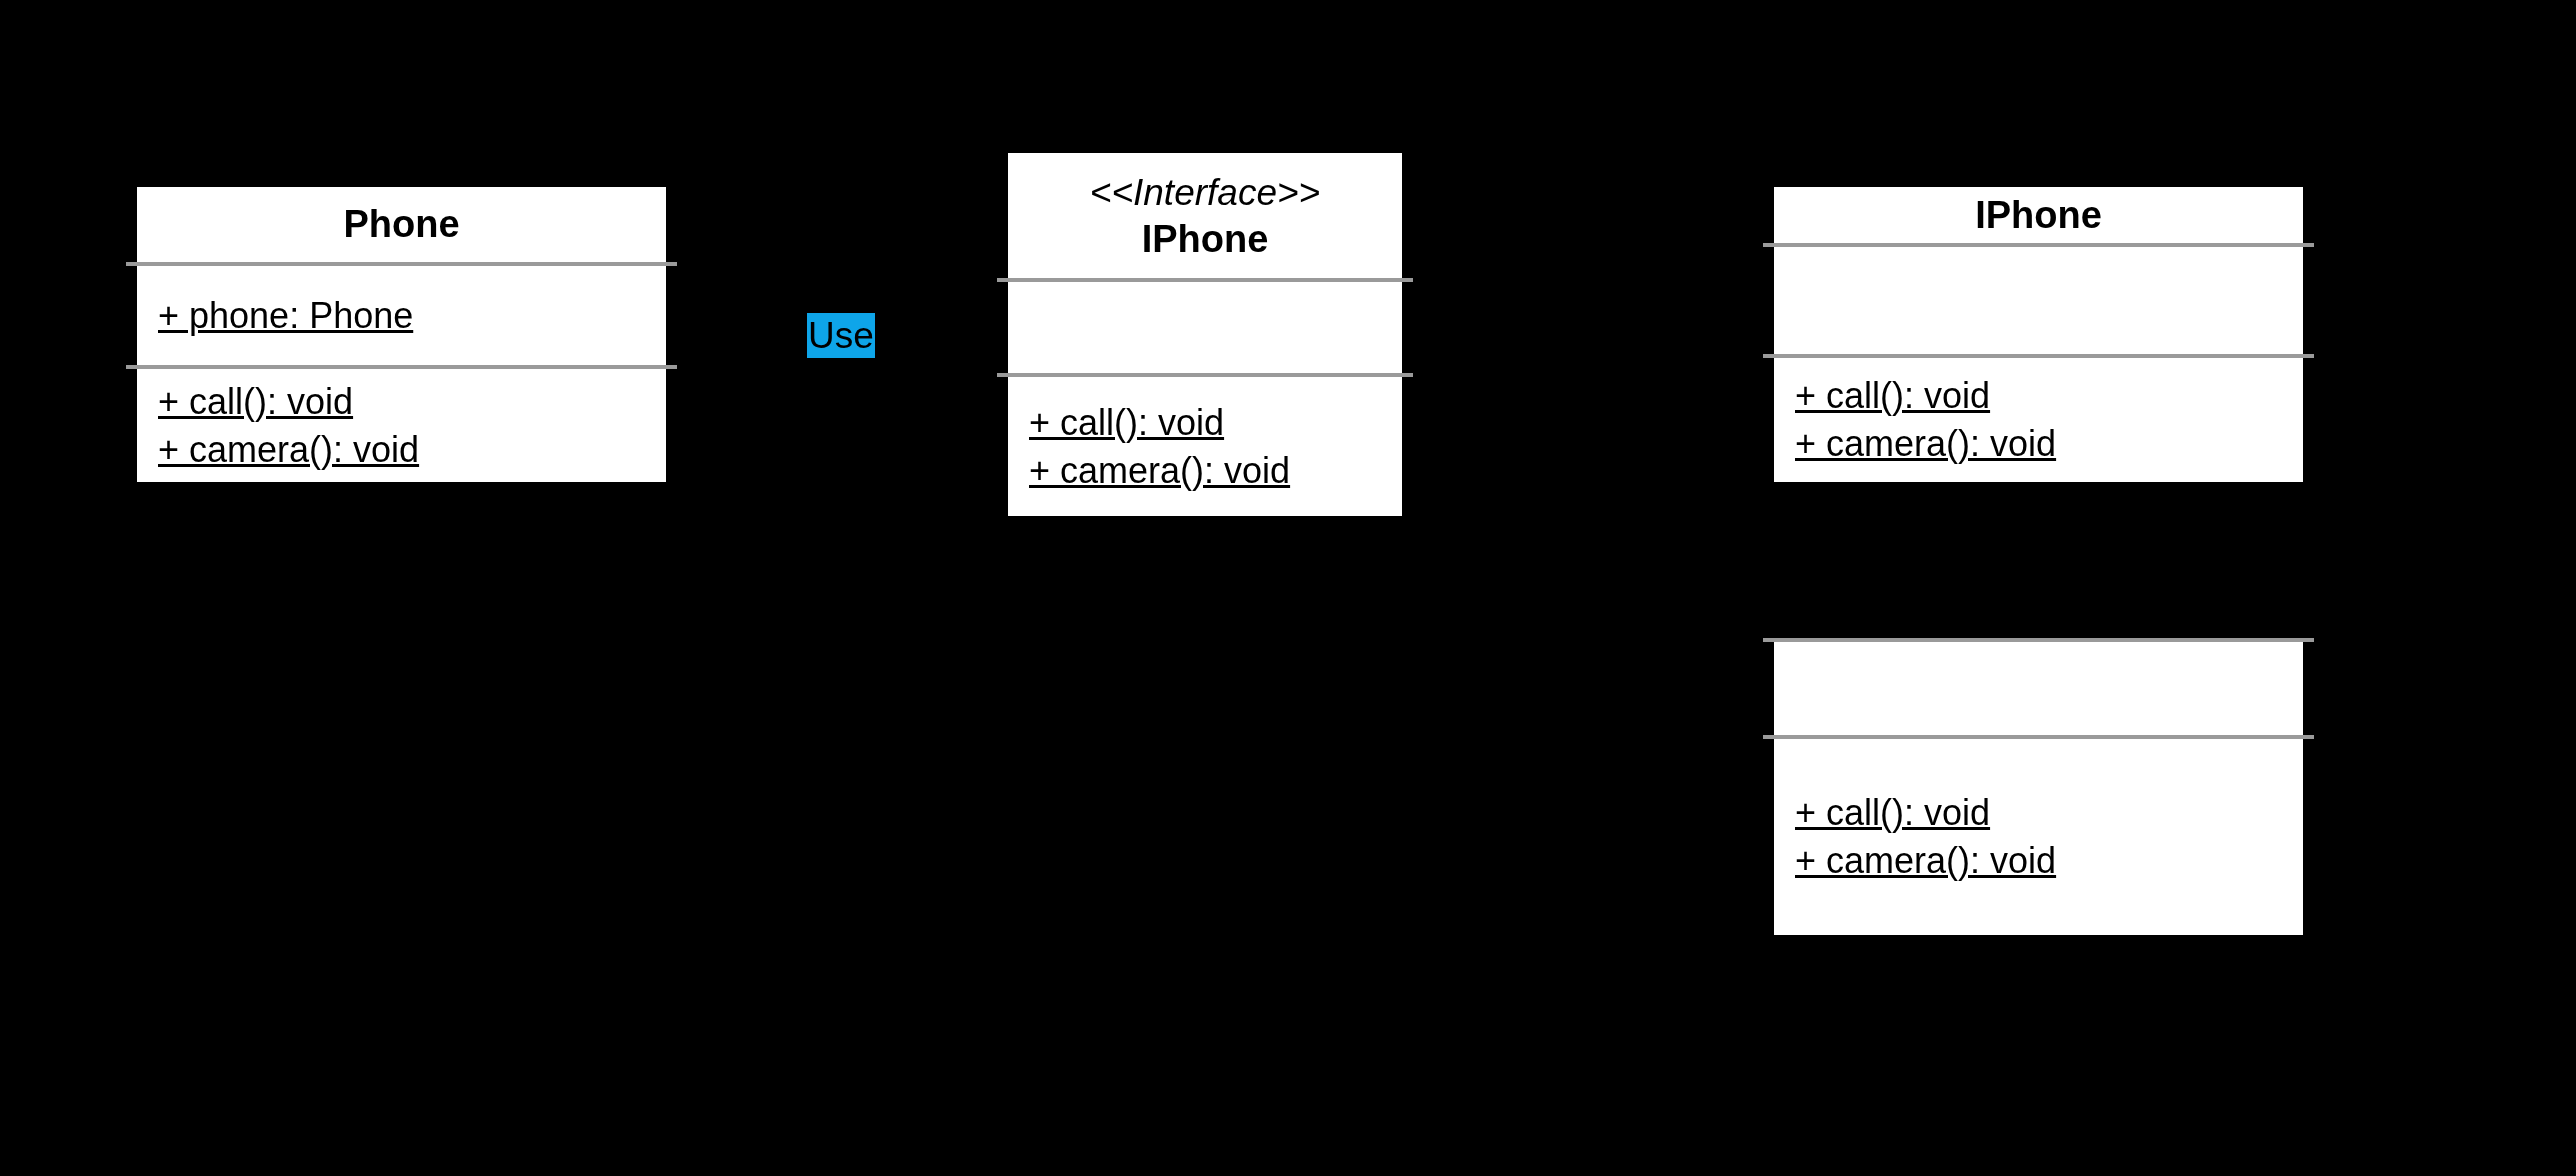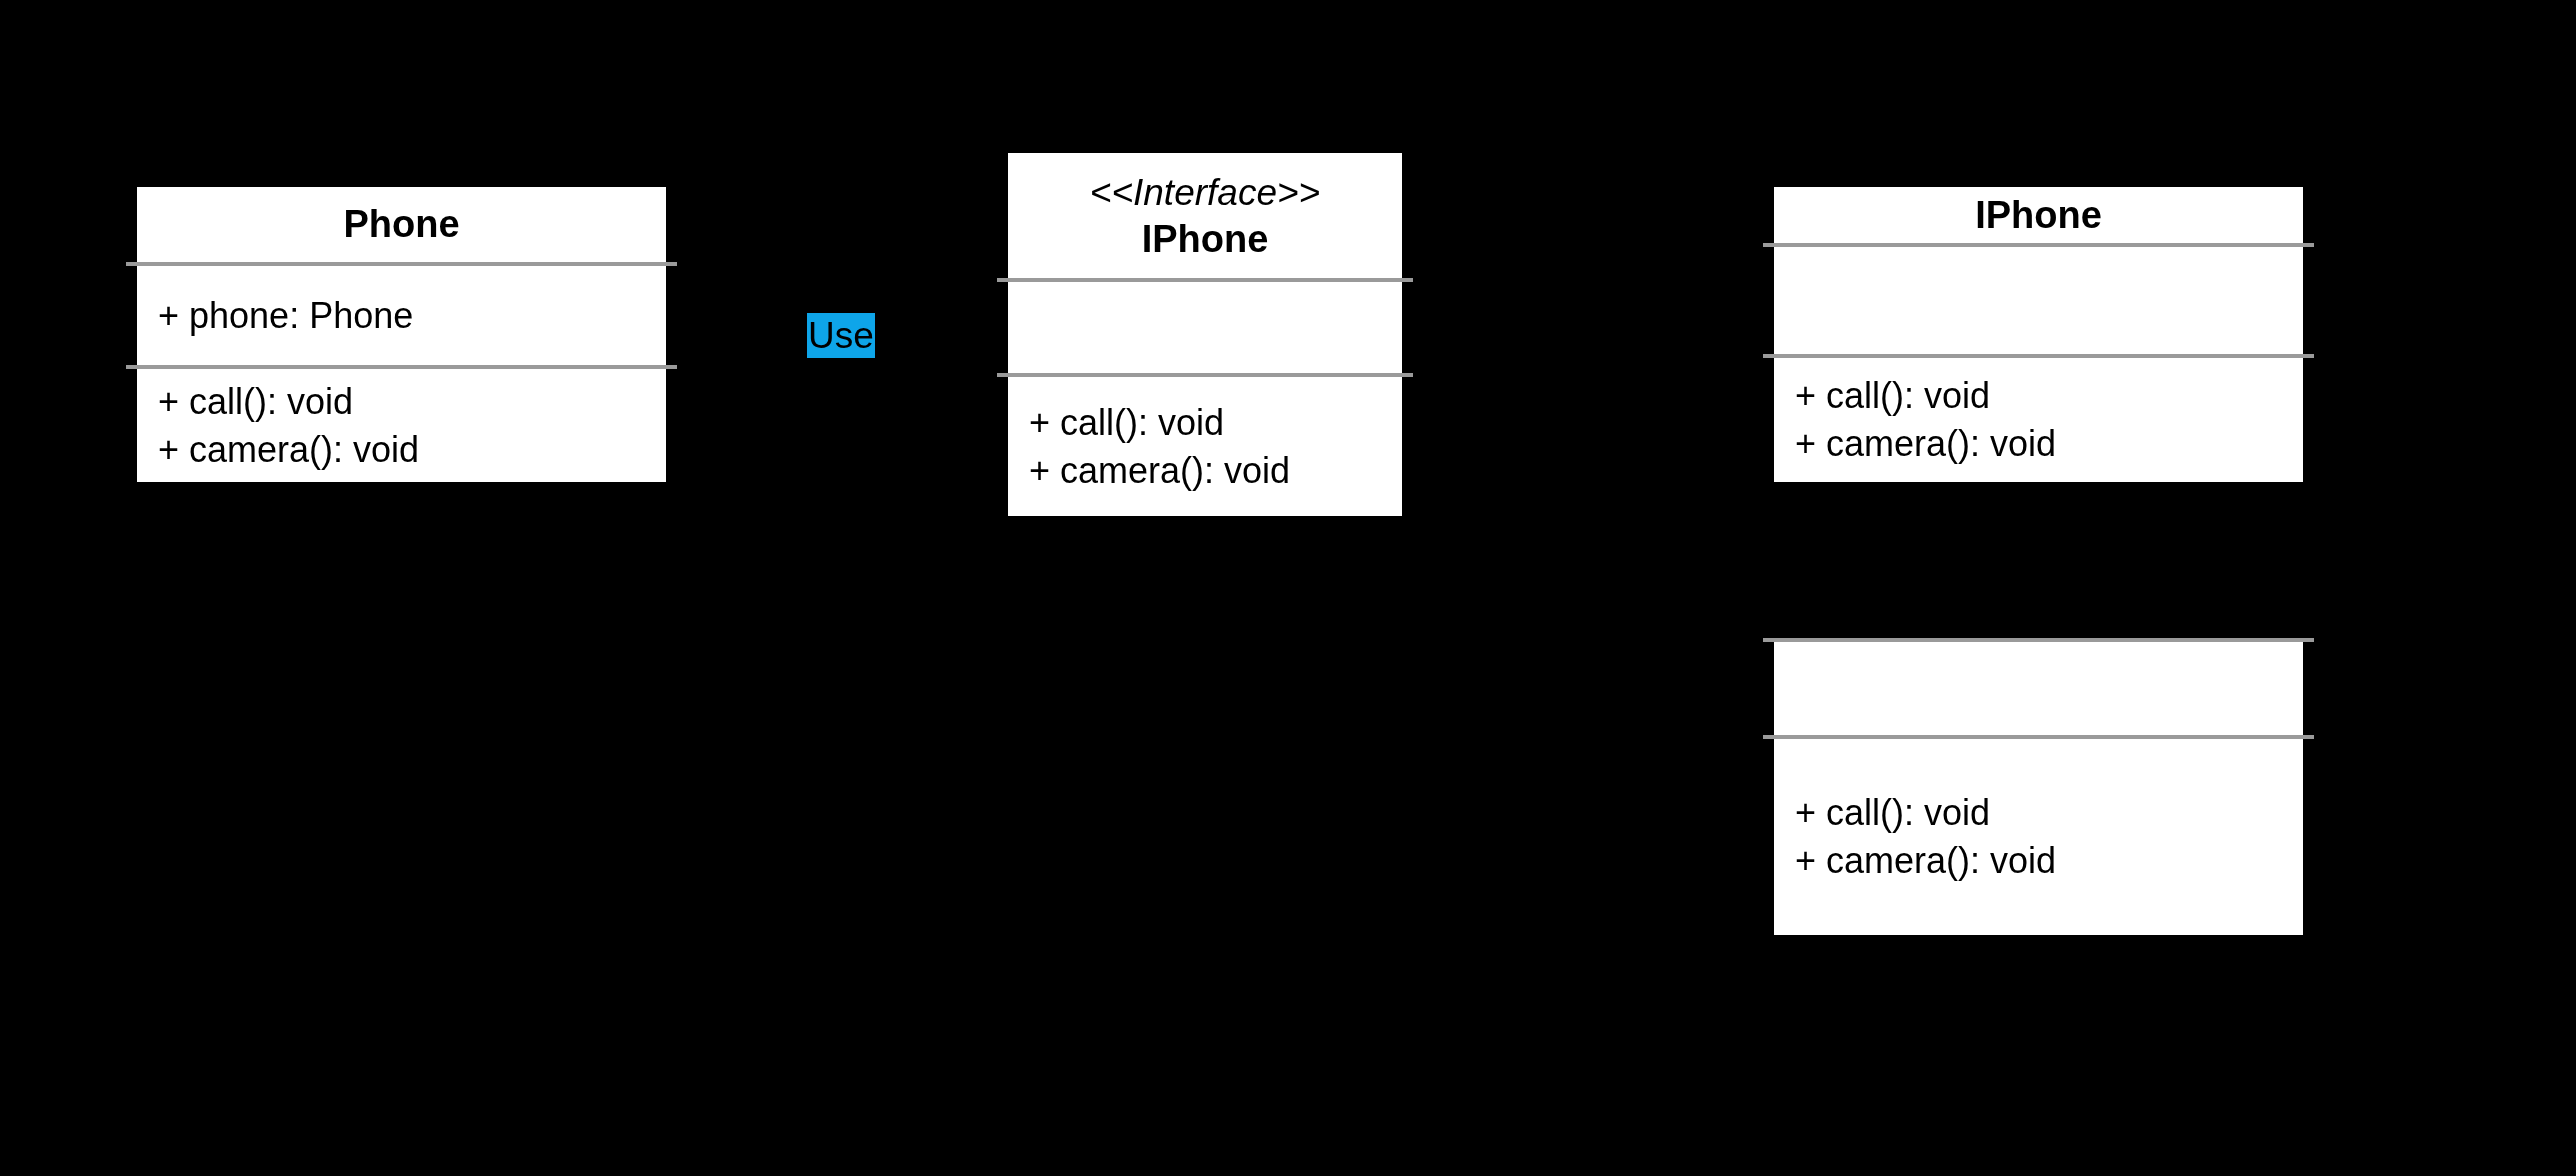--- a/index.html
+++ b/index.html
@@ -49,20 +49,21 @@
     background: #9a9a9a;
     margin: 0 -11px; 
   }
   .attrs-comp, .methods-comp {
     flex: none;
     display: flex;
     flex-direction: column;
     justify-content: center;
     padding-left: 21px;
     box-sizing: border-box;
+    text-decoration: underline;
   }
   .methods-comp { flex: 1; }
   .member {
     font-size: 36px;
     line-height: 48px;
     white-space: pre;
   }
   
   .box-person { left: 135px; top: 185px; width: 533px; height: 299px; }
   .box-person .title-comp  { height: 75px; }

